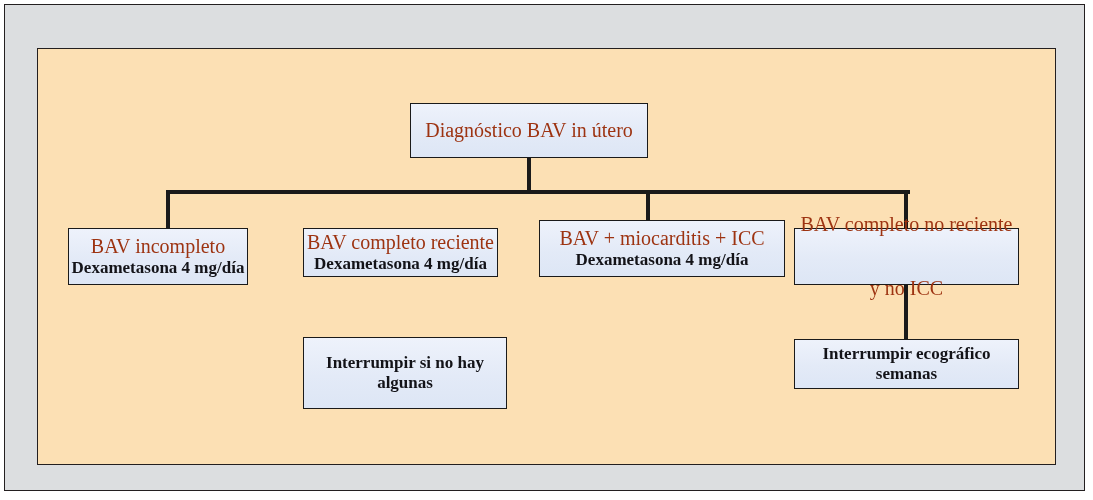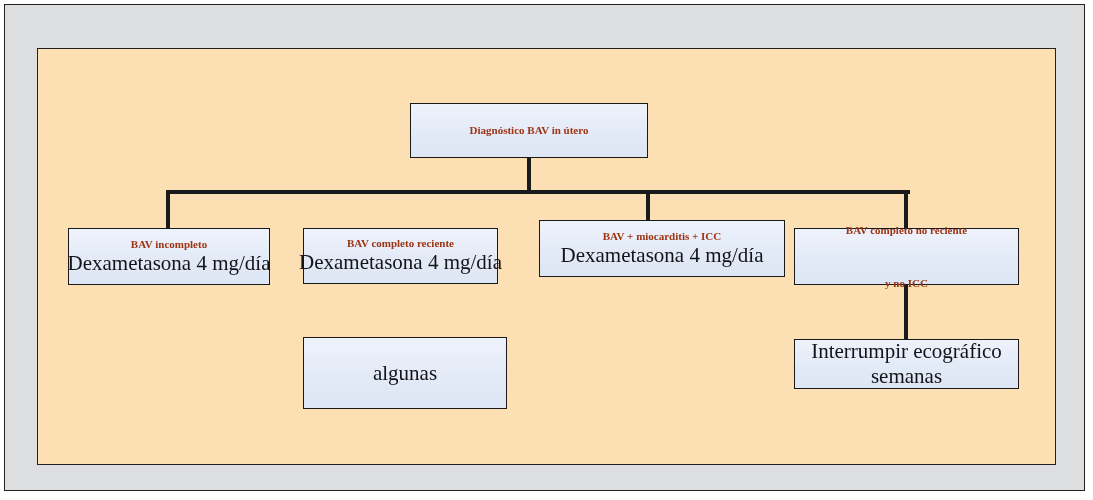--- a/index.html
+++ b/index.html
@@ -54,35 +54,35 @@
     display: flex;
     flex-direction: column;
     align-items: center;
     justify-content: center;
     text-align: center;
     line-height: 1.17;
     padding: 2px 6px;
   }
   .node .title {
     color: #9d3311;
-    font-weight: bold;
-    font-size: 11px;
+    font-weight: normal;
+    font-size: 20px;
     white-space: nowrap;
   }
   .node .body {
     color: #131318;
-    font-weight: normal;
-    font-size: 21px;
+    font-weight: bold;
+    font-size: 17px;
     white-space: nowrap;
   }
 
   
   #node-root      { left: 410px; top: 103px; width: 238px; height: 55px; }
-  #node-incomplete{ left:  68px; top: 228px; width: 202px; height: 57px; }
-  #node-recent    { left: 303px; top: 228px; width: 195px; height: 56px; }
+  #node-incomplete{ left:  68px; top: 228px; width: 180px; height: 57px; }
+  #node-recent    { left: 303px; top: 228px; width: 195px; height: 49px; }
   #node-myocarditis{left: 539px; top: 220px; width: 246px; height: 57px; }
   #node-nonrecent { left: 794px; top: 228px; width: 225px; height: 57px; gap: 40px; }
   #node-interrupt { left: 303px; top: 337px; width: 204px; height: 72px; }
   #node-followup  { left: 794px; top: 339px; width: 225px; height: 50px; }
 
   
   .conn {
     position: absolute;
     background: #1a1a1a;
   }
@@ -135,20 +135,21 @@
       <div class="title">BAV + miocarditis + ICC</div>
       <div class="body">Dexametasona 4 mg/día</div>
     </div>
 
     <div class="node" id="node-nonrecent">
       <div class="title">BAV completo no reciente</div>
       <div class="title">y no ICC</div>
     </div>
 
     <div class="node" id="node-interrupt">
+      <div class="body">Interrumpir si no hay</div>
       <div class="body">algunas</div>
     </div>
 
     <div class="node" id="node-followup">
       <div class="body">Interrumpir ecográfico</div>
       <div class="body">semanas</div>
     </div>
 
   </div>
 </div>

